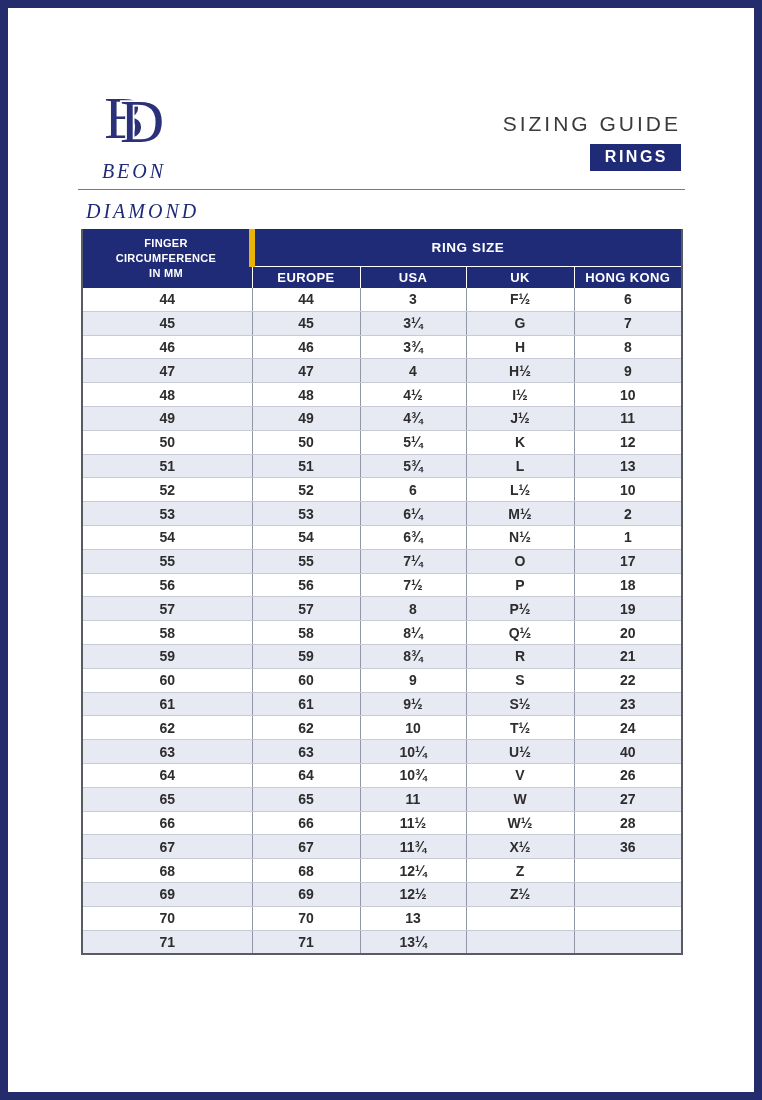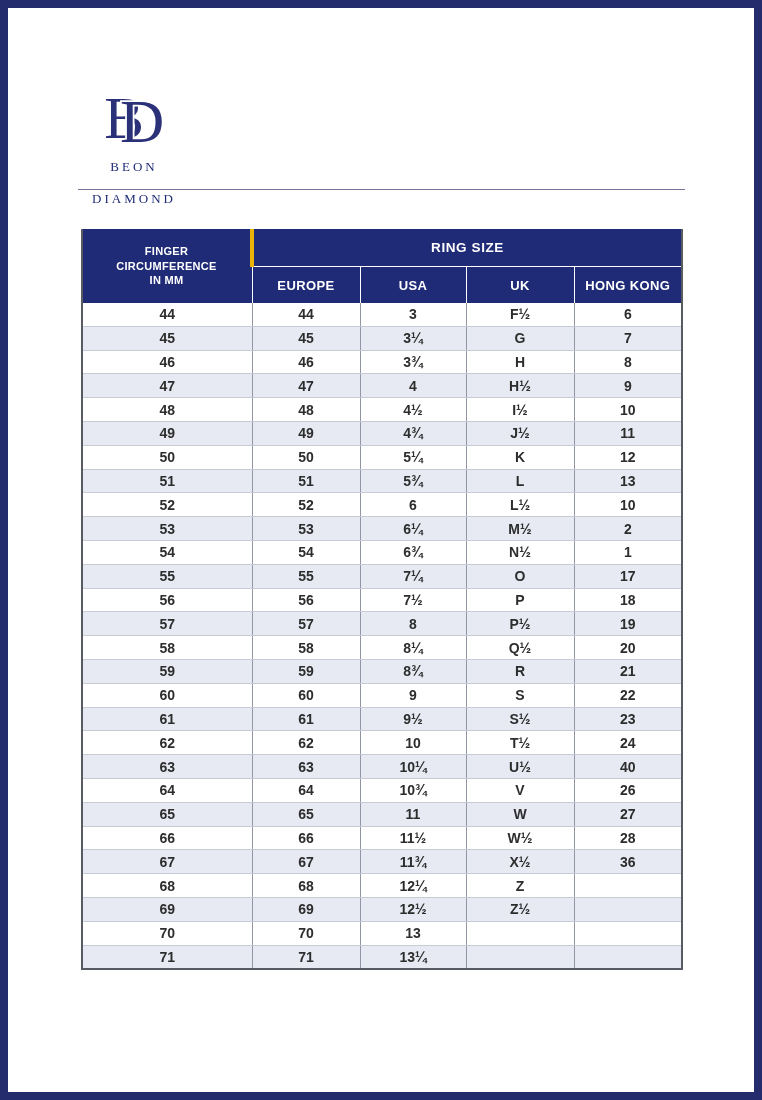--- a/index.html
+++ b/index.html
@@ -12,22 +12,22 @@
     overflow: hidden;
   }
   .page { position: relative; width: 746px; height: 1084px; }
 
   
   .logo { position: absolute; left: 78px; top: 76px; width: 96px; text-align: center; }
   .monogram { display: block; margin: 0 auto; }
   .brand-name {
     font-family: "Liberation Serif", serif;
     color: var(--navy, #242e78);
-    font-size: 13px; letter-spacing: 3px; line-height: 1.2;
-    margin-top: 5px; white-space: nowrap;
+    font-size: 20px; letter-spacing: 3px; line-height: 1.2;
+    margin-top: 5px; white-space: nowrap; font-style: italic;
   }
 
   
   .title-block { position: absolute; right: 73px; top: 104px; text-align: right; }
   .sizing-guide {
     font-size: 21px; color: #3a3a3a; letter-spacing: 3px; font-weight: normal;
   }
   .rings-badge {
     display: inline-block; margin-top: 8px;
     background: var(--navy, #242e78); color: #ffffff;
@@ -48,23 +48,23 @@
     border: 2px solid #585b63; border-top: none;
   }
   thead th {
     background: var(--navy, #242e78);
     color: #ffffff; font-weight: bold; text-align: center;
     border: none; padding: 0;
   }
   th.group-col1 {
     white-space: pre-line; font-size: 11px; line-height: 1.35; letter-spacing: 0.3px;
   }
-  th.group-span { height: 37px; font-size: 13.5px; letter-spacing: 0.6px; border-left: 4px solid #eab308; }
+  th.group-span { height: 37px; font-size: 13.5px; letter-spacing: 0.6px; border-left: 6px solid #eab308; }
   tr.subhead th {
-    height: 36px; font-size: 13px; letter-spacing: 0.4px;
+    height: 21px; font-size: 13px; letter-spacing: 0.4px;
     border-left: 1px solid #ffffff; border-top: 1px solid #ffffff;
   }
   tbody td {
     height: 22.8px; padding: 0;
     text-align: center; vertical-align: middle;
     font-size: 14px; font-weight: bold; color: #2d2d2d;
     background: #ffffff;
     border-bottom: 1px solid #c7cbd6;
     border-left: 1px solid #9096a4;
   }
@@ -78,20 +78,24 @@
 
   <div class="logo">
     <svg class="monogram" width="64" height="70" viewBox="0 0 72 80" aria-hidden="true">
       <text x="2" y="62" font-family="Liberation Serif, serif" font-size="68" fill="#2b3178">B</text>
       <text x="20" y="66" font-family="Liberation Serif, serif" font-size="70" fill="#2b3178" stroke="#ffffff" stroke-width="4" paint-order="stroke">D</text>
     </svg>
     <div class="brand-name">BEON</div>
     <div class="brand-name" style="margin-top:16px;">DIAMOND</div>
   </div>
 
+  <div class="title-block">
+    <div class="sizing-guide">SIZING GUIDE</div>
+    <div class="rings-badge">RINGS</div>
+  </div>
 
   <hr class="divider">
 
   <table class="size-table">
     <colgroup>
       <col style="width:170px">
         <col style="width:108px">
         <col style="width:106px">
       <col style="width:108px">
         <col style="width:108px">

